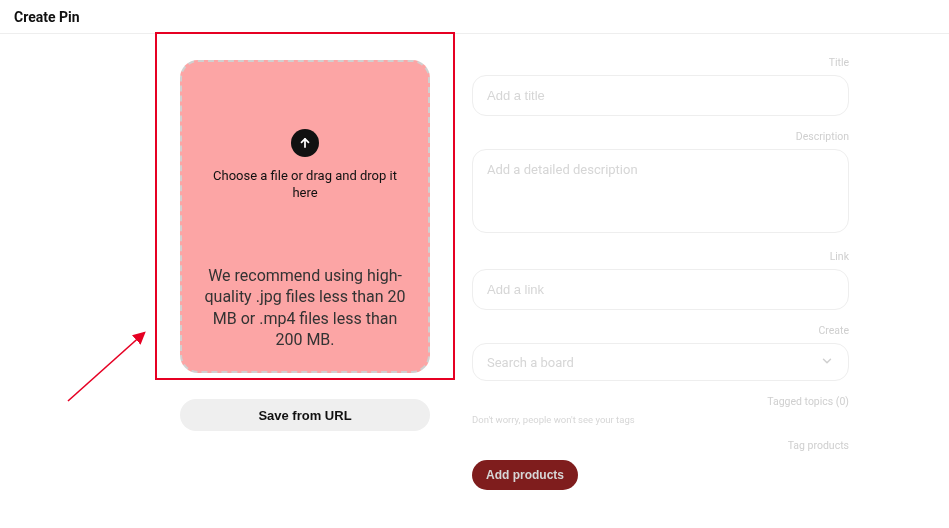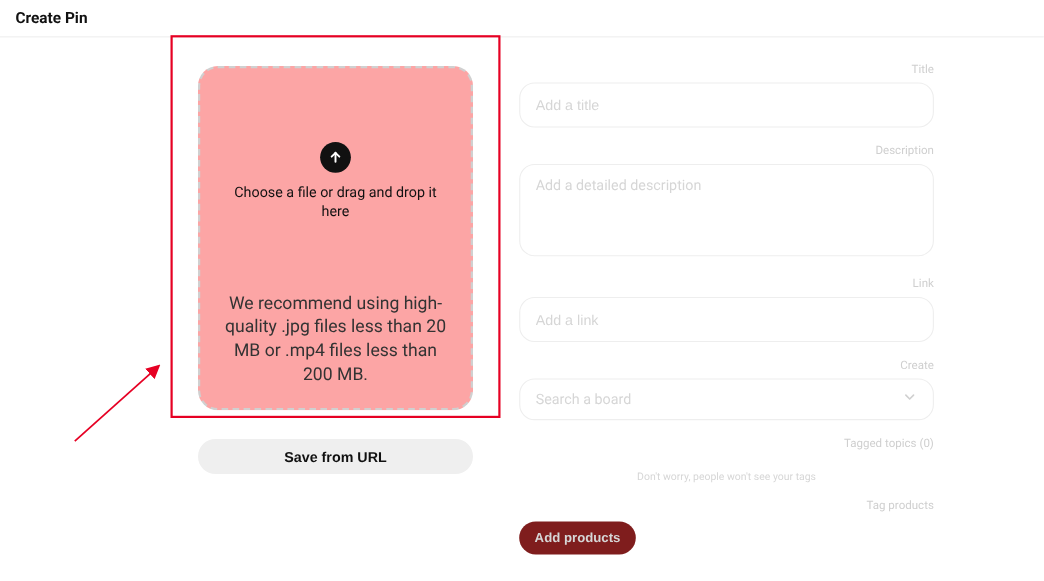--- a/index.html
+++ b/index.html
@@ -151,22 +151,21 @@
     display: flex;
     align-items: center;
     justify-content: space-between;
     height: 38px;
     cursor: pointer;
   }
   .select span:first-child { color: #d6d6d6; }
   .helper-text {
     font-size: 9.5px;
     color: #d6d6d6;
-    margin-top: 19px;
-    text-align: center;
+    margin-top: 6px;
   }
   .add-products-btn {
     display: inline-block;
     background: #7f1d1d;
     color: #d6d6d6;
     border: none;
     border-radius: 20px;
     padding: 8px 14px;
     font-size: 12px;
     font-weight: 600;

